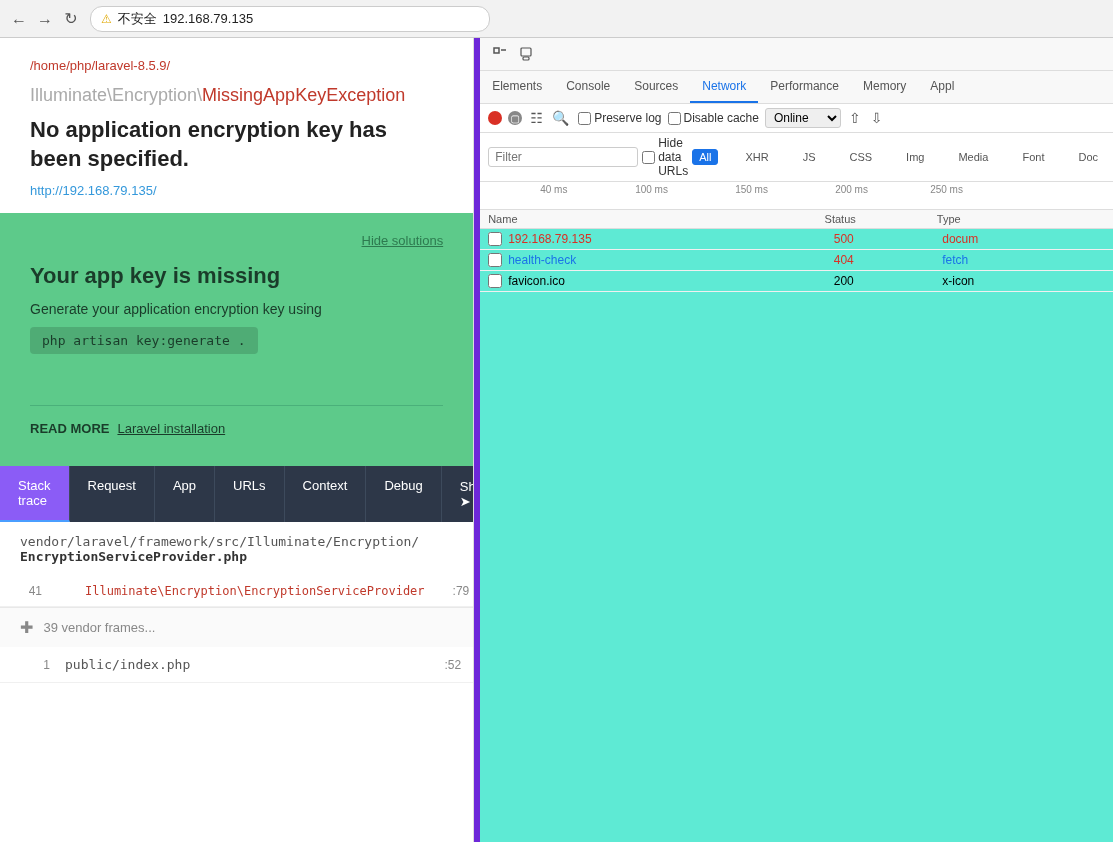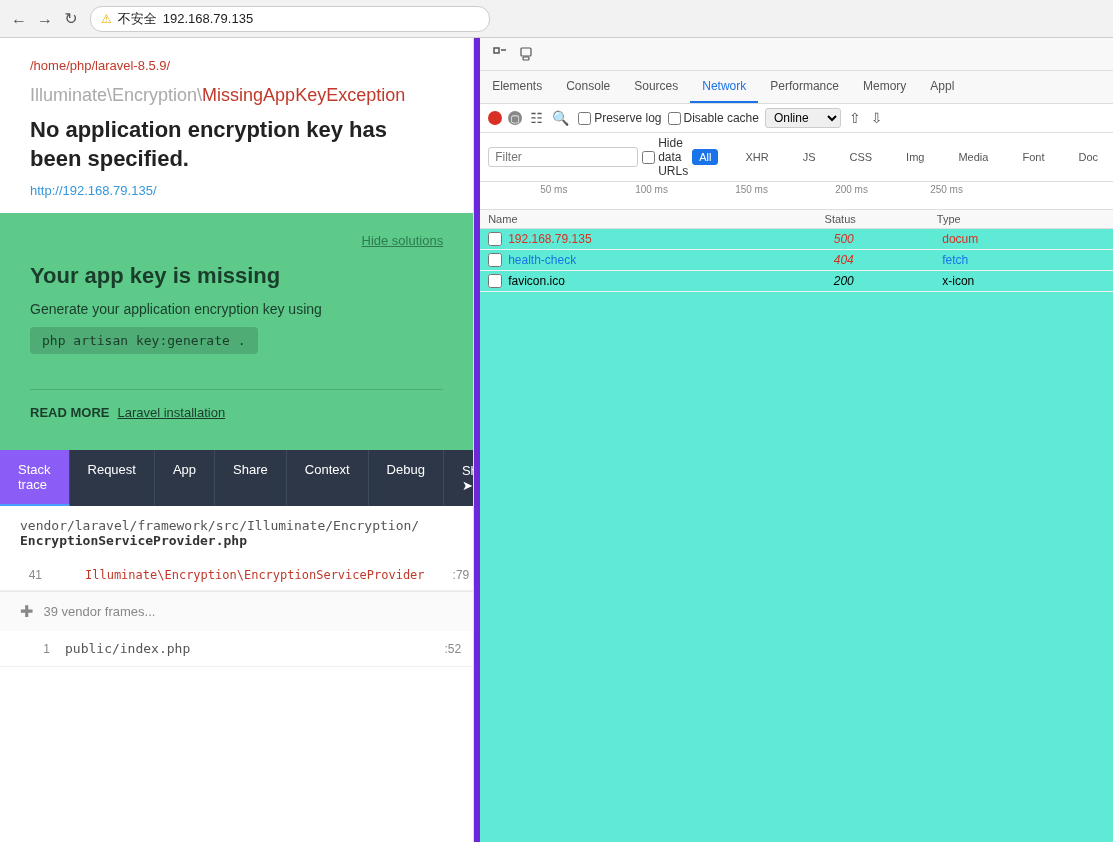--- a/index.html
+++ b/index.html
@@ -25,21 +25,21 @@
     .exception-class { color: #c0392b; font-size: 18px; font-weight: normal; }
     .error-message { font-size: 22px; font-weight: bold; color: #222; margin: 10px 0; line-height: 1.3; }
     .error-url { color: #3498db; font-size: 13px; text-decoration: none; margin-top: 8px; display: block; }
 
     
     .solutions-box { background: #5dca8a; margin: 0; padding: 20px 30px 30px; }
     .solutions-header { display: flex; justify-content: flex-end; margin-bottom: 15px; }
     .hide-solutions { color: #2d7a4f; font-size: 13px; cursor: pointer; text-decoration: underline; }
     .solution-title { font-size: 22px; font-weight: bold; color: #1a3c2a; margin-bottom: 12px; }
     .solution-desc { color: #1a3c2a; font-size: 14px; margin-bottom: 10px; }
-    .solution-code { display: inline-block; background: rgba(0,0,0,0.15); border-radius: 4px; padding: 6px 12px; font-family: monospace; font-size: 13px; color: #1a3c2a; margin-bottom: 20px; }
+    .solution-code { display: inline-block; background: rgba(0,0,0,0.15); border-radius: 4px; padding: 6px 12px; font-family: monospace; font-size: 13px; color: #1a3c2a; margin-bottom: 36px; }
     .solution-divider { border: none; border-top: 1px solid #4ab07a; margin: 15px 0; }
     .read-more { display: flex; align-items: center; gap: 8px; font-size: 13px; }
     .read-more-label { font-weight: bold; color: #1a3c2a; }
     .read-more-link { color: #1a3c2a; text-decoration: underline; cursor: pointer; }
     .stack-tabs { display: flex; background: #2d3748; }
     .stack-tab { padding: 12px 18px; color: #fff; font-size: 13px; cursor: pointer; border-right: 1px solid #3d4a5c; }
     .stack-tab.active { background: #8b5cf6; border-bottom: 2px solid #4a9eff; }
     .stack-tab-share { margin-left: auto; padding: 12px 18px; color: #fff; font-size: 13px; cursor: pointer; display: flex; align-items: center; gap: 6px; }
 
     .stack-items { }
@@ -82,21 +82,21 @@
     .network-table { flex: 1; overflow-y: auto; }
     .net-table-header { display: flex; background: #f8f8f8; border-bottom: 1px solid #ddd; padding: 3px 8px; font-size: 11px; color: #555; }
     .net-col-name { flex: 3; }
     .net-col-status { flex: 1; }
     .net-col-type { flex: 1.5; }
     .net-row { display: flex; align-items: center; padding: 3px 8px; border-bottom: 1px solid #f0f0f0; font-size: 12px; cursor: pointer; }
     .net-checkbox { width: 14px; height: 14px; margin-right: 6px; flex-shrink: 0; }
     .net-name { flex: 3; overflow: hidden; text-overflow: ellipsis; white-space: nowrap; }
     .net-name-red { color: #d93025; }
     .net-name-blue { color: #1a73e8; }
-    .net-status { flex: 1; font-style: italic; }
+    .net-status { flex: 1; }
     .net-status-red { color: #d93025; }
     .net-type { flex: 1.5; overflow: hidden; text-overflow: ellipsis; white-space: nowrap; }
     .net-type-red { color: #d93025; }
     .net-type-blue { color: #1a73e8; }
     .panel-split { display: flex; flex-direction: column; flex: 1; overflow: hidden; position: relative; }
   </style>
 </head>
 <body>
 
 <div class="browser-top">
@@ -136,21 +136,21 @@
       <div class="read-more">
         <span class="read-more-label">READ MORE</span>
         <span class="read-more-link">Laravel installation</span>
       </div>
     </div>
 
     <div class="stack-tabs">
       <div class="stack-tab active">Stack trace</div>
       <div class="stack-tab">Request</div>
       <div class="stack-tab">App</div>
-      <div class="stack-tab">Share</div>
+      <div class="stack-tab">URLs</div>
       <div class="stack-tab">Context</div>
       <div class="stack-tab">Debug</div>
       <div class="stack-tab-share">Share ➤</div>
     </div>
 
     <div class="stack-items">
 
       <div class="stack-item">
         <div class="stack-item-header">
           <div class="stack-file-path">vendor/laravel/framework/src/Illuminate/Encryption/</div>
@@ -239,21 +239,21 @@
         <button class="filter-type-btn">JS</button>
         <button class="filter-type-btn">CSS</button>
         <button class="filter-type-btn">Img</button>
         <button class="filter-type-btn">Media</button>
         <button class="filter-type-btn">Font</button>
         <button class="filter-type-btn">Doc</button>
       </div>
     </div>
 
     <div class="timeline-bar">
-      <span class="timeline-tick" style="left:60px;">50 ms</span>
+      <span class="timeline-tick" style="left:60px;">40 ms</span>
       <span class="timeline-tick" style="left:155px;">100 ms</span>
       <span class="timeline-tick" style="left:255px;">150 ms</span>
       <span class="timeline-tick" style="left:355px;">200 ms</span>
       <span class="timeline-tick" style="left:450px;">250 ms</span>
     </div>
 
     <div class="panel-split">
       <div class="net-table-header">
         <span class="net-col-name">Name</span>
         <span class="net-col-status">Status</span>

